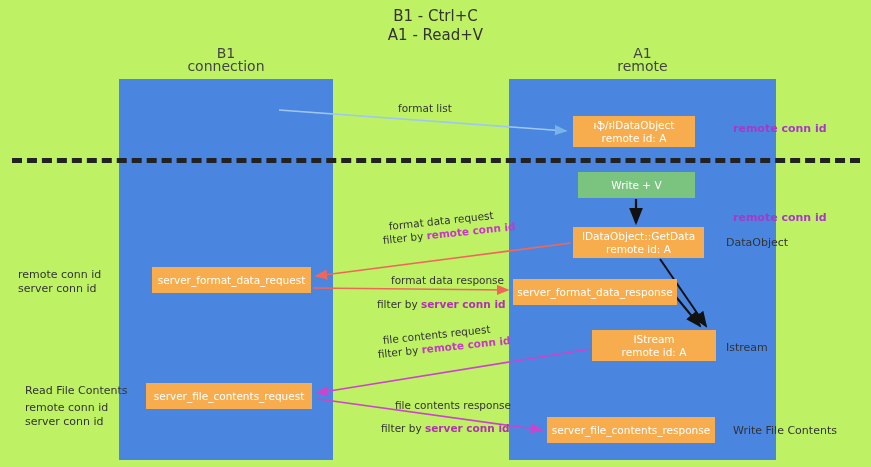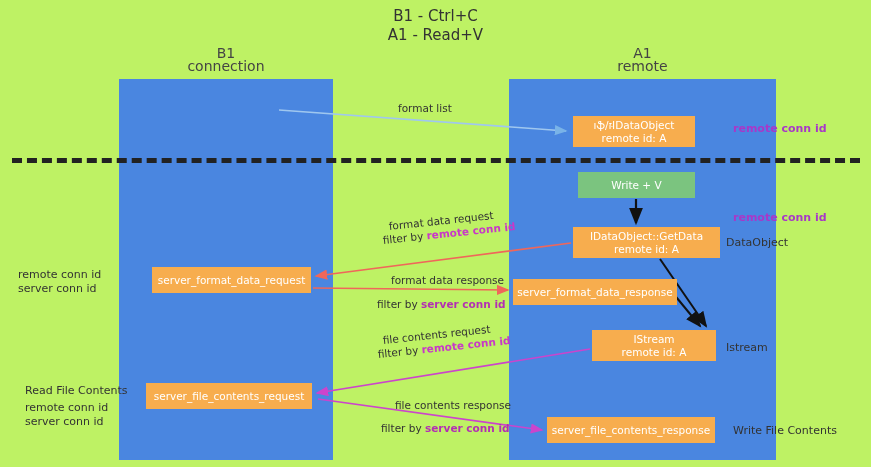--- a/index.html
+++ b/index.html
@@ -57,21 +57,21 @@
     line-height: 13px;
     padding: 2px 4px;
   }
   .node.green { background: #7bc47f; }
   .node.orange { background: #f7ad4e; }
   .node .l2 { display: block; }
 
   #n-ctrlc   { left: 157px; top: 94px;  width: 122px; height: 28px; }
   #n-idata   { left: 573px; top: 116px; width: 122px; height: 31px; }
   #n-ctrlv   { left: 578px; top: 172px; width: 117px; height: 26px; }
-  #n-getdata { left: 573px; top: 227px; width: 147px; height: 31px; }
+  #n-getdata { left: 573px; top: 227px; width: 131px; height: 31px; }
   #n-sfdreq  { left: 152px; top: 267px; width: 159px; height: 26px; }
   #n-sfdres  { left: 513px; top: 279px; width: 164px; height: 26px; }
   #n-istream { left: 592px; top: 330px; width: 124px; height: 31px; }
   #n-sfcreq  { left: 146px; top: 383px; width: 166px; height: 26px; }
   #n-sfcres  { left: 547px; top: 417px; width: 168px; height: 26px; }
 
   .side-label {
     position: absolute;
     font-size: 11px;
     line-height: 14px;

